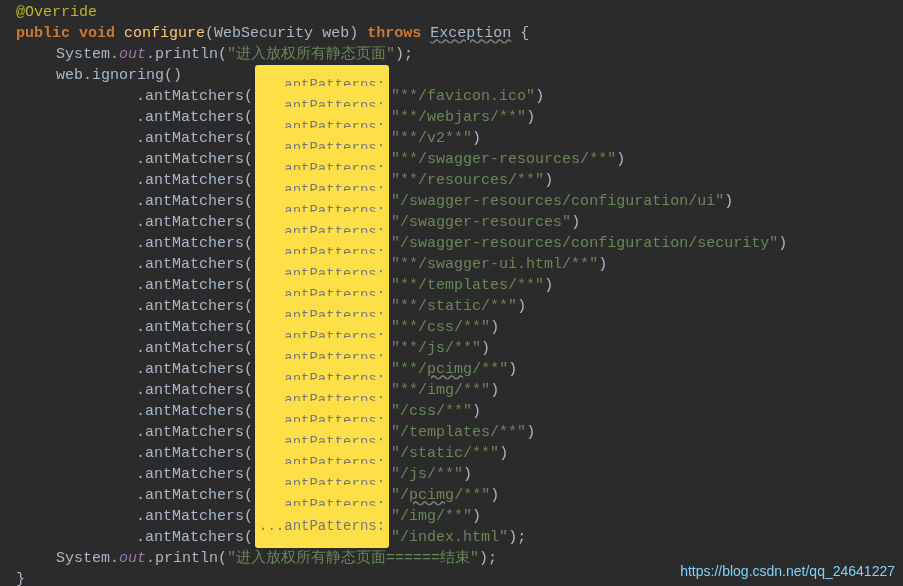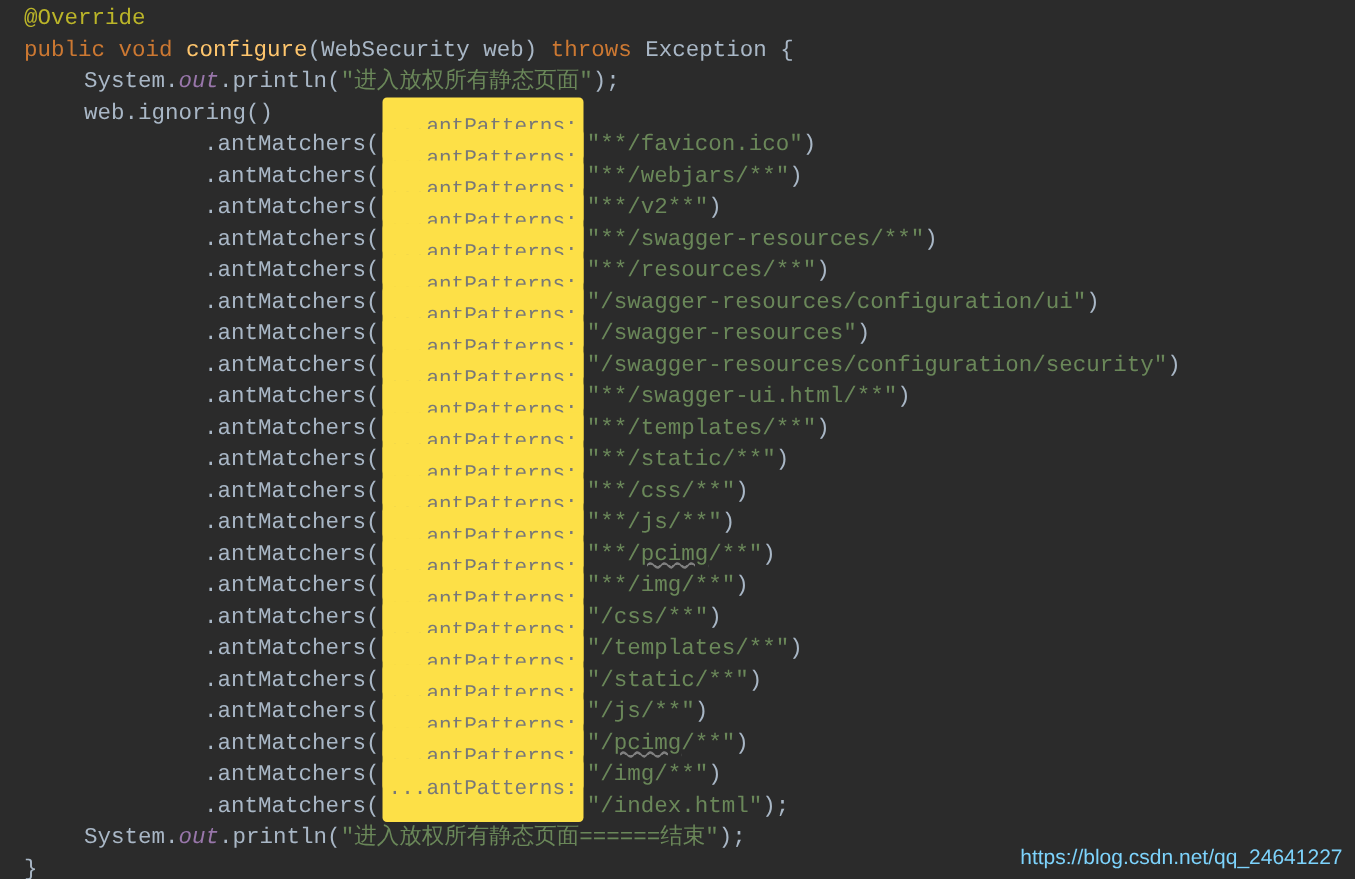--- a/index.html
+++ b/index.html
@@ -26,36 +26,38 @@
       white-space: pre;
       height: 21px;
       display: flex;
       align-items: flex-end;
     }
     .annotation {
       color: #bbb529;
     }
     .keyword {
       color: #cc7832;
+      font-weight: bold;
     }
     .method-name {
       color: #ffc66d;
     }
     .class-ref {
       color: #a9b7c6;
     }
     .static-field {
       color: #9876aa;
       font-style: italic;
     }
     .string {
       color: #6a8759;
     }
     .exception {
       color: #a9b7c6;
+      text-decoration: underline;
       text-decoration-style: wavy;
       text-decoration-color: #808080;
     }
     .warn-underline {
       text-decoration: underline;
       text-decoration-style: wavy;
       text-decoration-color: #808080;
     }
     .punct {
       color: #a9b7c6;

